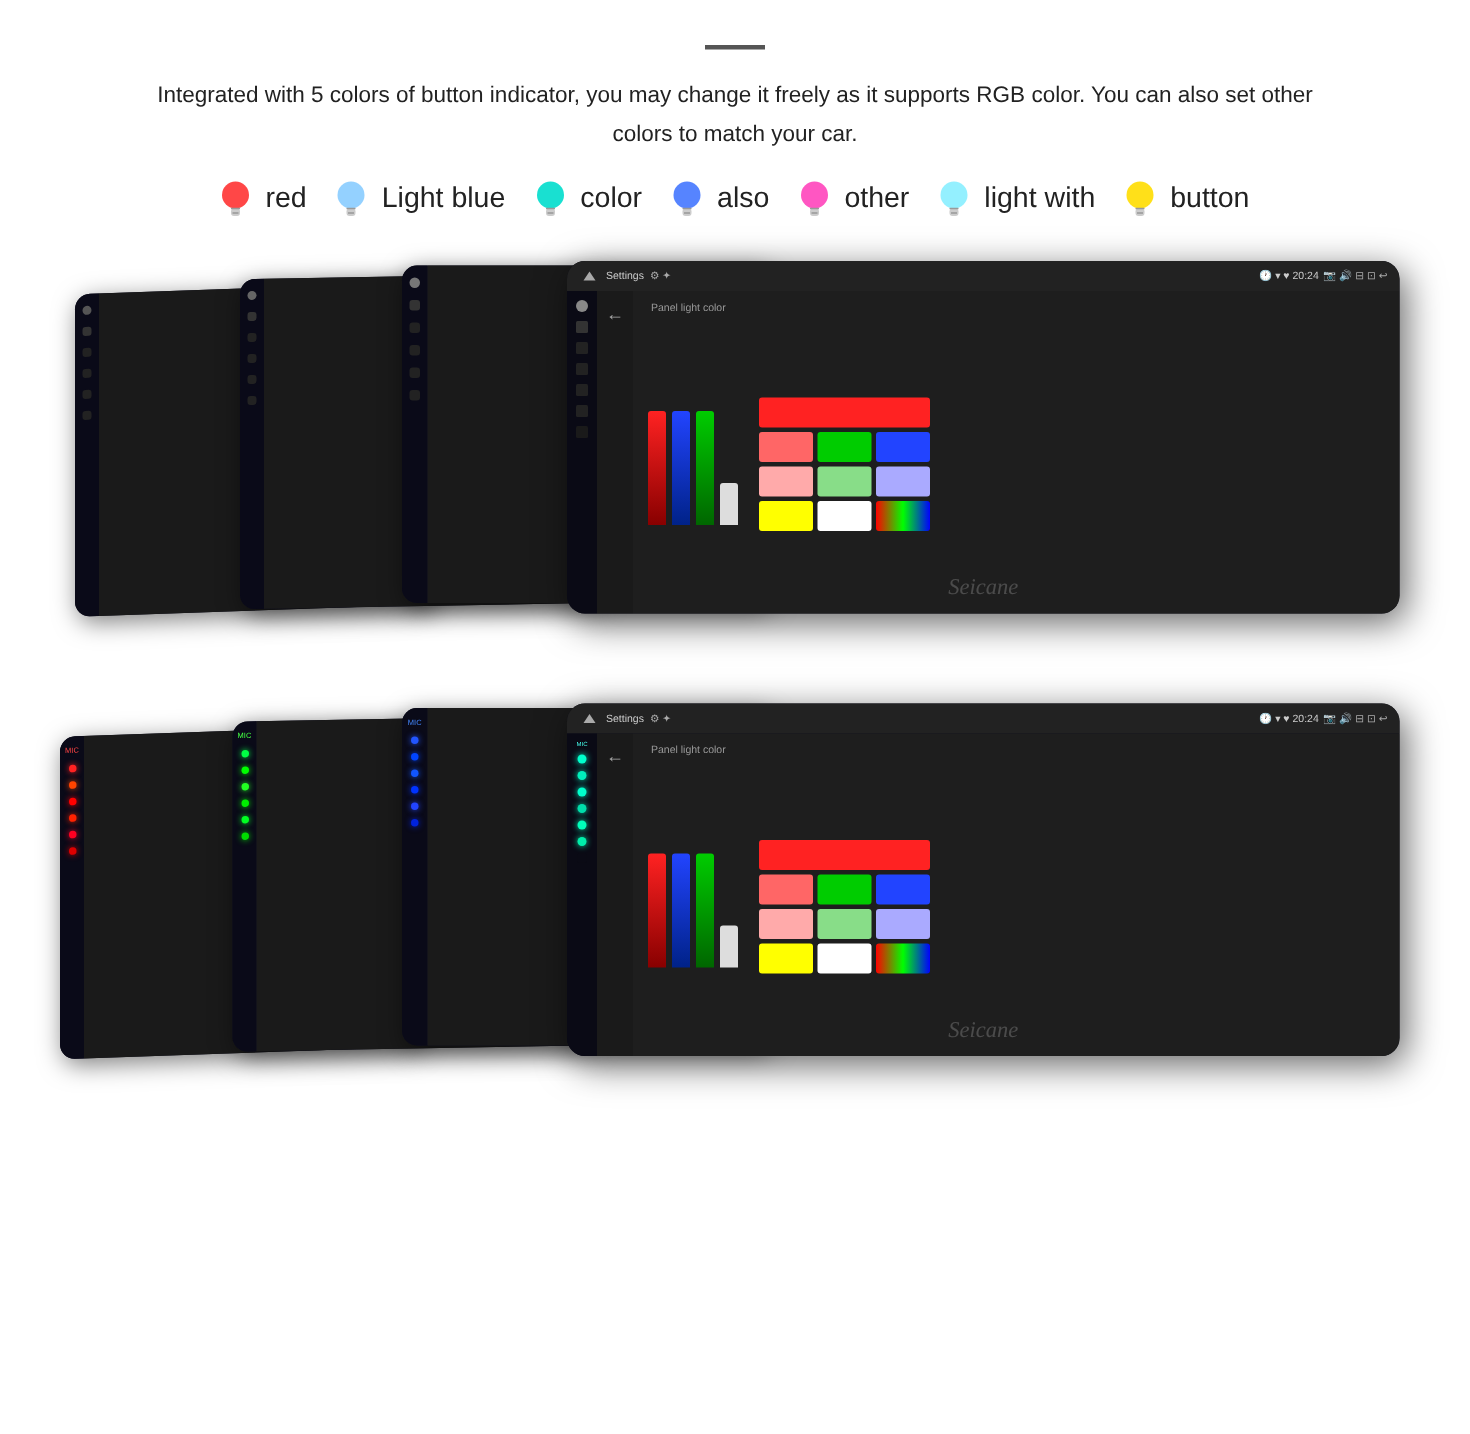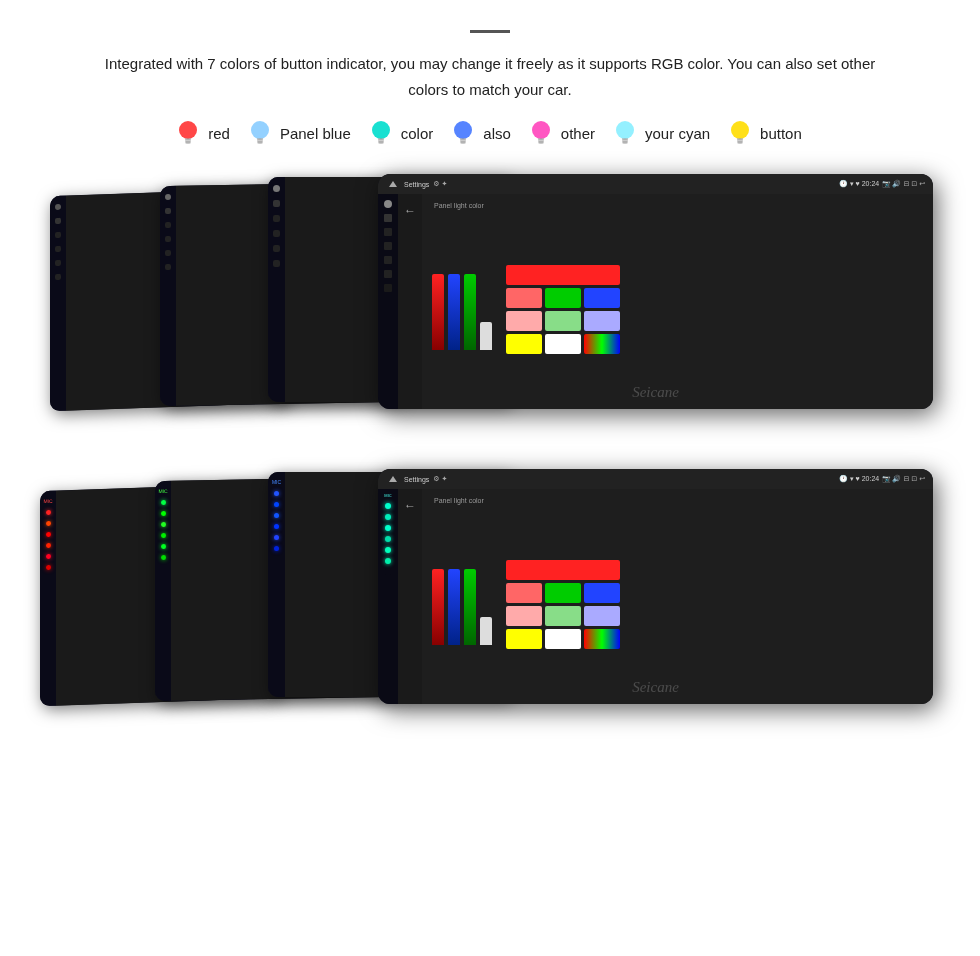--- a/index.html
+++ b/index.html
@@ -46,52 +46,52 @@
       align-items: center;
       gap: 20px;
       flex-wrap: nowrap;
       margin-bottom: 28px;
     }
 
     .color-item {
       display: flex;
       align-items: center;
       gap: 10px;
-      font-size: 15px;
+      font-size: 19px;
       color: #222;
     }
   </style>
 </head>
 <body>
 
 <div class="page-container">
 
   <div class="divider"></div>
-  <p class="description">Integrated with 7 colors of button indicator, you may change it freely as it supports RGB color. You can also set other colors to match your car.</p>
+  <p class="description">Integrated with 5 colors of button indicator, you may change it freely as it supports RGB color. You can also set other colors to match your car.</p>
 
   <div class="color-row">
     <div class="color-item">
       <svg width="20" height="26" viewBox="0 0 20 26">
         <circle cx="10" cy="10" r="9" fill="#ff3333" opacity="0.9"></circle>
         <ellipse cx="10" cy="10" r="5" fill="#ff8888" opacity="0.6"></ellipse>
         <rect x="7" y="19" width="6" height="5" rx="2" fill="#ccc"></rect>
         <line x1="7" y1="19" x2="13" y2="19" stroke="#999" stroke-width="1"></line>
         <line x1="8" y1="22" x2="12" y2="22" stroke="#999" stroke-width="1"></line>
       </svg>
       <span>red</span>
     </div>
     <div class="color-item">
       <svg width="20" height="26" viewBox="0 0 20 26">
         <circle cx="10" cy="10" r="9" fill="#88ccff" opacity="0.9"></circle>
         <ellipse cx="10" cy="10" r="5" fill="#cceeff" opacity="0.6"></ellipse>
         <rect x="7" y="19" width="6" height="5" rx="2" fill="#ccc"></rect>
         <line x1="7" y1="19" x2="13" y2="19" stroke="#999" stroke-width="1"></line>
         <line x1="8" y1="22" x2="12" y2="22" stroke="#999" stroke-width="1"></line>
       </svg>
-      <span>Panel blue</span>
+      <span>Light blue</span>
     </div>
     <div class="color-item">
       <svg width="20" height="26" viewBox="0 0 20 26">
         <circle cx="10" cy="10" r="9" fill="#00ddcc" opacity="0.9"></circle>
         <ellipse cx="10" cy="10" r="5" fill="#aaffee" opacity="0.6"></ellipse>
         <rect x="7" y="19" width="6" height="5" rx="2" fill="#ccc"></rect>
         <line x1="7" y1="19" x2="13" y2="19" stroke="#999" stroke-width="1"></line>
         <line x1="8" y1="22" x2="12" y2="22" stroke="#999" stroke-width="1"></line>
       </svg>
       <span>color</span>
@@ -117,21 +117,21 @@
       <span>other</span>
     </div>
     <div class="color-item">
       <svg width="20" height="26" viewBox="0 0 20 26">
         <circle cx="10" cy="10" r="9" fill="#88eeff" opacity="0.9"></circle>
         <ellipse cx="10" cy="10" r="5" fill="#ccffff" opacity="0.6"></ellipse>
         <rect x="7" y="19" width="6" height="5" rx="2" fill="#ccc"></rect>
         <line x1="7" y1="19" x2="13" y2="19" stroke="#999" stroke-width="1"></line>
         <line x1="8" y1="22" x2="12" y2="22" stroke="#999" stroke-width="1"></line>
       </svg>
-      <span>your cyan</span>
+      <span>light with</span>
     </div>
     <div class="color-item">
       <svg width="20" height="26" viewBox="0 0 20 26">
         <circle cx="10" cy="10" r="9" fill="#ffdd00" opacity="0.9"></circle>
         <ellipse cx="10" cy="10" r="5" fill="#ffff88" opacity="0.6"></ellipse>
         <rect x="7" y="19" width="6" height="5" rx="2" fill="#ccc"></rect>
         <line x1="7" y1="19" x2="13" y2="19" stroke="#999" stroke-width="1"></line>
         <line x1="8" y1="22" x2="12" y2="22" stroke="#999" stroke-width="1"></line>
       </svg>
       <span>button</span>

